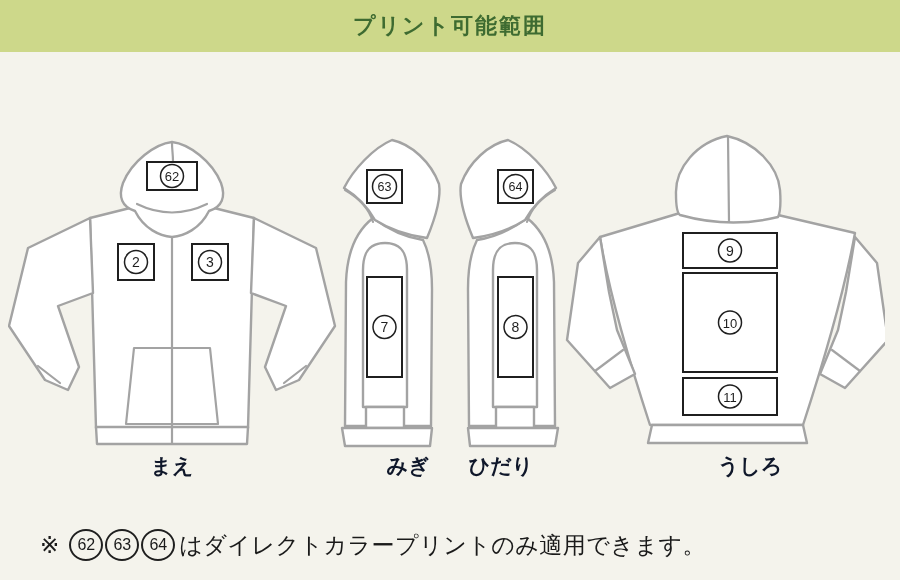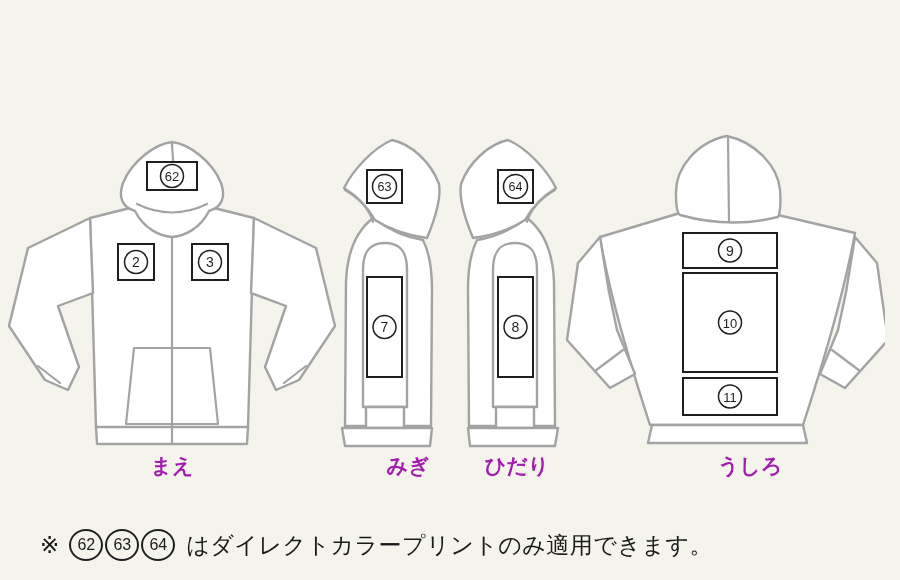--- a/index.html
+++ b/index.html
@@ -22,44 +22,47 @@
   .svg-back  { left:565px; top:134px; }
 
   .garment { fill:#ffffff; stroke:#a3a3a3; stroke-width:2.4; stroke-linejoin:round; stroke-linecap:round; }
   .garment-line { fill:none; stroke:#a3a3a3; stroke-width:2.2; stroke-linejoin:round; stroke-linecap:round; }
   .pbox { fill:#ffffff; stroke:#1f1f1f; stroke-width:2; }
   .pcircle { fill:none; stroke:#1f1f1f; stroke-width:1.5; }
   .pnum { fill:#1f1f1f; text-anchor:middle; font-family:"Liberation Sans","DejaVu Sans",sans-serif; }
 
   .view-label {
     position:absolute; transform:translateX(-50%);
-    font-size:21px; font-weight:bold; color:#a21caf; top:452px; white-space:nowrap;
+    font-size:21px; font-weight:bold; color:#0f172a; top:452px; white-space:nowrap;
   }
   .lbl-front { left:172px; }
   .lbl-right { left:408px; }
-  .lbl-left  { left:517px; }
+  .lbl-left  { left:501px; }
   .lbl-back  { left:750px; }
 
   .note {
     position:absolute; left:40px; top:527px; height:36px;
     display:flex; align-items:center; color:#1a1a1a;
   }
   .note-marker { font-size:23px; margin-right:10px; }
   .note-circle {
     width:34px; height:32px; border:2.2px solid #1f1f1f; border-radius:50%;
     display:inline-flex; align-items:center; justify-content:center;
     font-size:16px; margin-right:2px; background:transparent;
   }
-  .note-text { font-size:23px; margin-left:9px; letter-spacing:0.5px; }
+  .note-text { font-size:23px; margin-left:2px; letter-spacing:0.5px; }
 </style>
 </head>
 <body>
 
 <div class="page">
 
+  <div class="header">
+    <div class="header-title">プリント可能範囲</div>
+  </div>
 
   <svg class="view-svg svg-front" width="330" height="312" viewBox="0 0 330 312">
 
     <path class="garment" d="M82,82 L130,70 L198,70 L246,82 C 244,160 242,230 240,292 L88,292 C 86,230 84,160 82,82 Z"></path>
 
     <path class="garment" d="M82,82 L20,112 L1,190 L37,244 L60,254 L71,231 L50,170 L85,157 Z"></path>
     <path class="garment-line" d="M30,230 L52,247"></path>
     <path class="garment" d="M246,82 L308,112 L327,190 L291,244 L268,254 L257,231 L278,170 L243,157 Z"></path>
     <path class="garment-line" d="M298,230 L276,247"></path>
 

